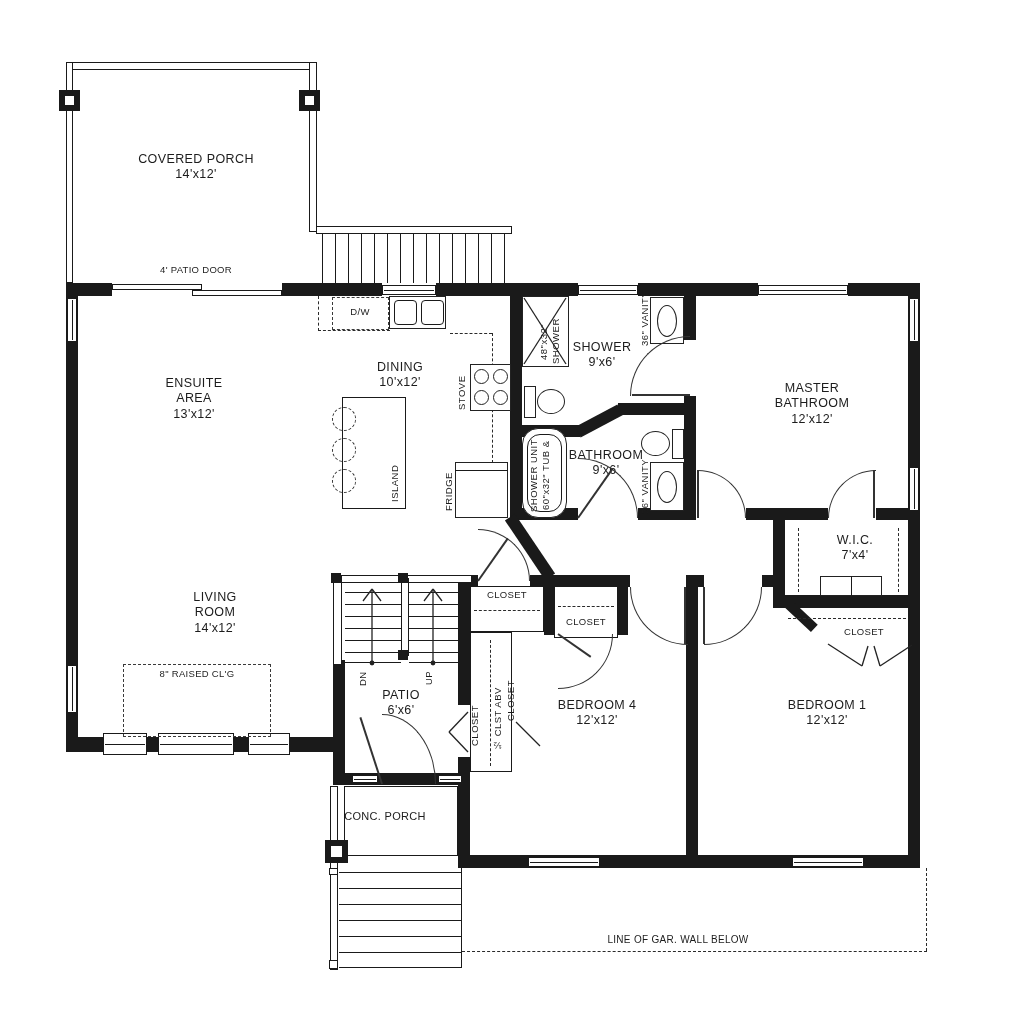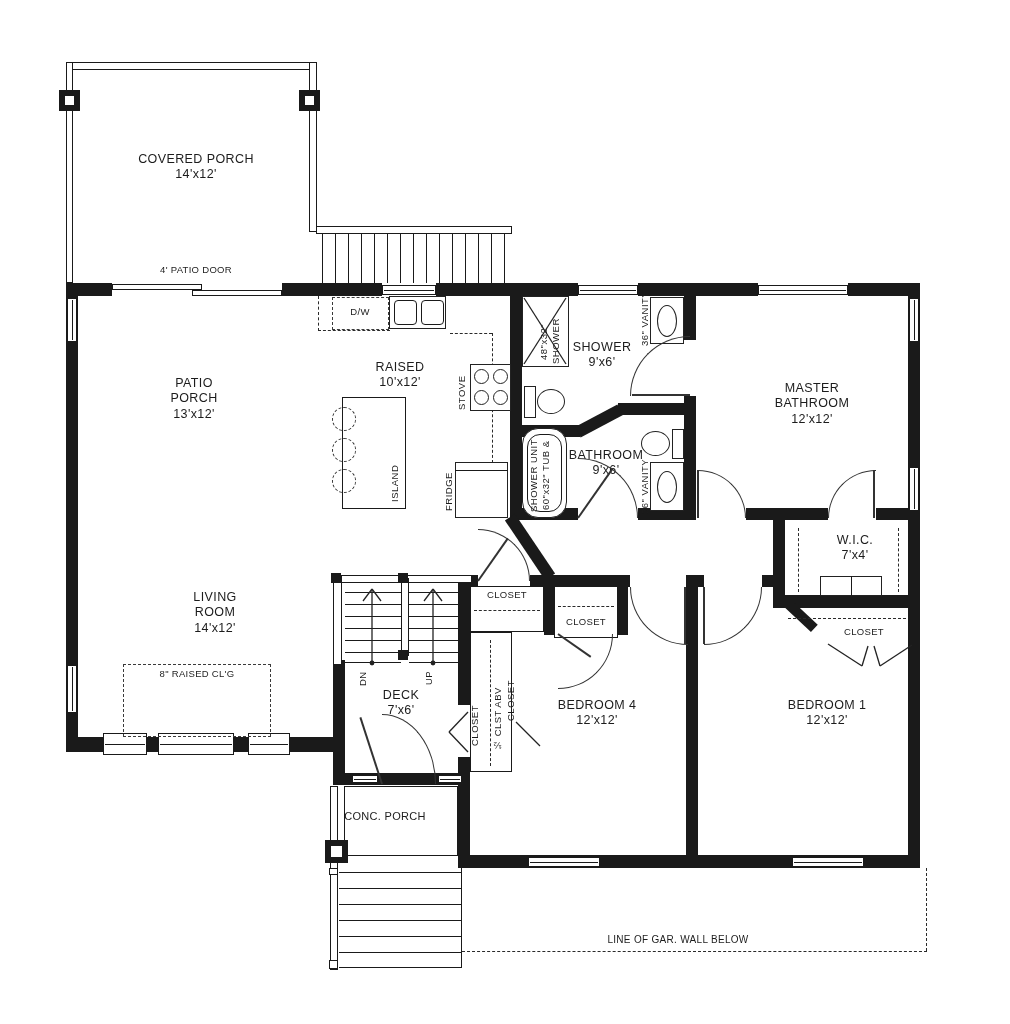--- a/index.html
+++ b/index.html
@@ -162,21 +162,21 @@
   <div class="vlab" style="left:456px;top:370px;height:46px">STOVE</div>
   <div class="fix" style="left:455px;top:462px;width:53px;height:56px"></div>
   <div class="ln" style="left:455px;top:470px;width:53px;height:1px"></div>
   <div class="vlab" style="left:443px;top:468px;height:48px">FRIDGE</div>
   <div class="tl" style="left:342px;top:397px;width:64px;height:112px"></div>
   <div class="vlab" style="left:389px;top:460px;height:46px">ISLAND</div>
   <div class="dash ell" style="left:332px;top:407px;width:24px;height:24px"></div>
   <div class="dash ell" style="left:332px;top:438px;width:24px;height:24px"></div>
   <div class="dash ell" style="left:332px;top:469px;width:24px;height:24px"></div>
   <div class="lab" style="left:352px;top:360px;width:96px">
-    <span>RAISED</span>
+    <span>DINING</span>
       <span>10'x12'</span>
   </div>
 
   <div class="fix" style="left:522px;top:296px;width:47px;height:71px"></div>
   <div class="vlab" style="left:538px;top:316px;height:52px">48"x32"</div>
   <div class="vlab" style="left:550px;top:314px;height:54px">SHOWER</div>
   <div class="fix" style="left:524px;top:386px;width:12px;height:32px"></div>
   <div class="fix ell" style="left:537px;top:389px;width:28px;height:25px"></div>
   <div class="fix" style="left:650px;top:297px;width:34px;height:47px"></div>
   <div class="fix ell" style="left:657px;top:305px;width:20px;height:32px"></div>
@@ -240,33 +240,33 @@
   <div class="ln" style="left:409px;top:592px;width:49px;height:1px"></div>
   <div class="ln" style="left:409px;top:604px;width:49px;height:1px"></div>
   <div class="ln" style="left:409px;top:616px;width:49px;height:1px"></div>
   <div class="ln" style="left:409px;top:628px;width:49px;height:1px"></div>
   <div class="ln" style="left:409px;top:640px;width:49px;height:1px"></div>
   <div class="ln" style="left:409px;top:652px;width:49px;height:1px"></div>
   <div class="ln" style="left:409px;top:662px;width:49px;height:1px"></div>
   <div class="vlab" style="left:357px;top:662px;height:34px">DN</div>
   <div class="vlab" style="left:423px;top:662px;height:32px">UP</div>
   <div class="lab" style="left:358px;top:688px;width:86px">
-    <span>DECK</span>
-      <span>7'x6'</span>
+    <span>PATIO</span>
+      <span>6'x6'</span>
   </div>
 
   <div class="tl" style="left:470px;top:632px;width:42px;height:140px"></div>
   <div class="dash-v" style="left:490px;top:640px;height:126px"></div>
   <div class="vlab" style="left:469px;top:700px;height:50px">CLOSET</div>
   <div class="vlab" style="left:492px;top:686px;height:66px">½ CLST ABV</div>
   <div class="vlab" style="left:505px;top:678px;height:44px">CLOSET</div>
 
   <div class="lab" style="left:148px;top:376px;width:92px">
-    <span>PATIO</span>
-      <span>PORCH</span>
+    <span>ENSUITE</span>
+      <span>AREA</span>
       <span>13'x12'</span>
   </div>
   <div class="lab" style="left:168px;top:590px;width:94px">
     <span>LIVING</span>
       <span>ROOM</span>
       <span>14'x12'</span>
   </div>
   <div class="dash" style="left:123px;top:664px;width:148px;height:73px"></div>
   <div class="lab sm" style="left:128px;top:668px;width:138px">8" RAISED CL'G</div>
   <div class="lab" style="left:538px;top:698px;width:118px">

